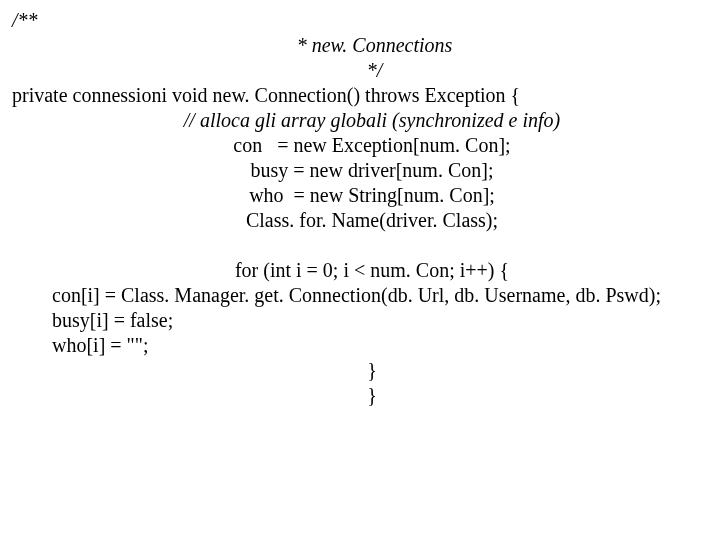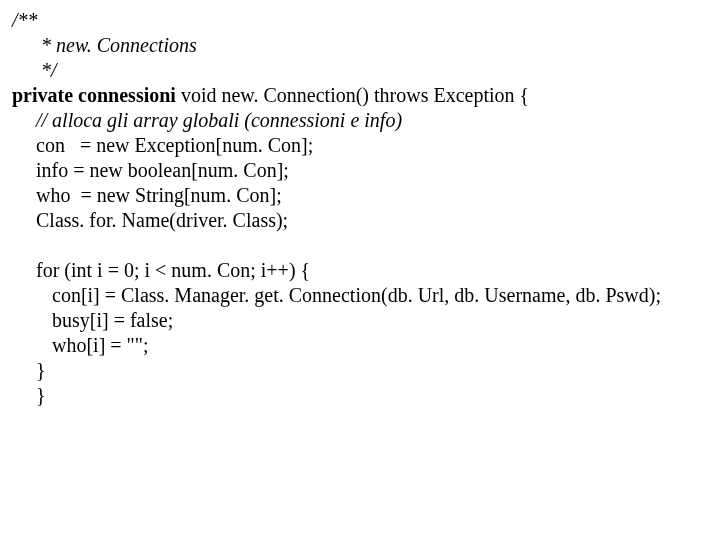--- a/index.html
+++ b/index.html
@@ -8,37 +8,37 @@
     font-family: "Times New Roman", Times, serif;
     font-size: 20px;
     background: #fff;
     color: #000;
     line-height: 1.25;
     width: 720px;
     height: 540px;
     box-sizing: border-box;
   }
   .italic { font-style: italic; }
-  .kw { font-weight: bold; }
+  .kw { font-weight: normal; }
   .blk { white-space: pre; }
-  .ind1 { padding-left: 24px; }
+  .ind1 { padding-left: 24px; text-align: center; }
   .ind2 { padding-left: 40px; }
 </style>
 </head>
 <body>
 
 <div class="blk italic">/**</div>
 <div class="blk italic ind1"> * new. Connections</div>
 <div class="blk italic ind1"> */</div>
 
 <div class="blk"><span class="kw">private</span> <span class="kw">connessioni</span><span> void new. Connection() throws Exception {</span></div>
 
-<div class="blk italic ind1">// alloca gli array globali (connessioni e info)</div>
+<div class="blk italic ind1">// alloca gli array globali (synchronized e info)</div>
 <div class="blk ind1">con   = new Exception[num. Con];</div>
-<div class="blk ind1">info = new boolean[num. Con];</div>
+<div class="blk ind1">busy = new driver[num. Con];</div>
 <div class="blk ind1">who  = new String[num. Con];</div>
 <div class="blk ind1">Class. for. Name(driver. Class);</div>
 
 <div class="blk">&nbsp;</div>
 
 <div class="blk ind1">for (int i = 0; i &lt; num. Con; i++) {</div>
 <div class="blk ind2">con[i] = Class. Manager. get. Connection(db. Url, db. Username, db. Pswd);</div>
 <div class="blk ind2">busy[i] = false;</div>
 <div class="blk ind2">who[i] = "";</div>
 <div class="blk ind1">}</div>

